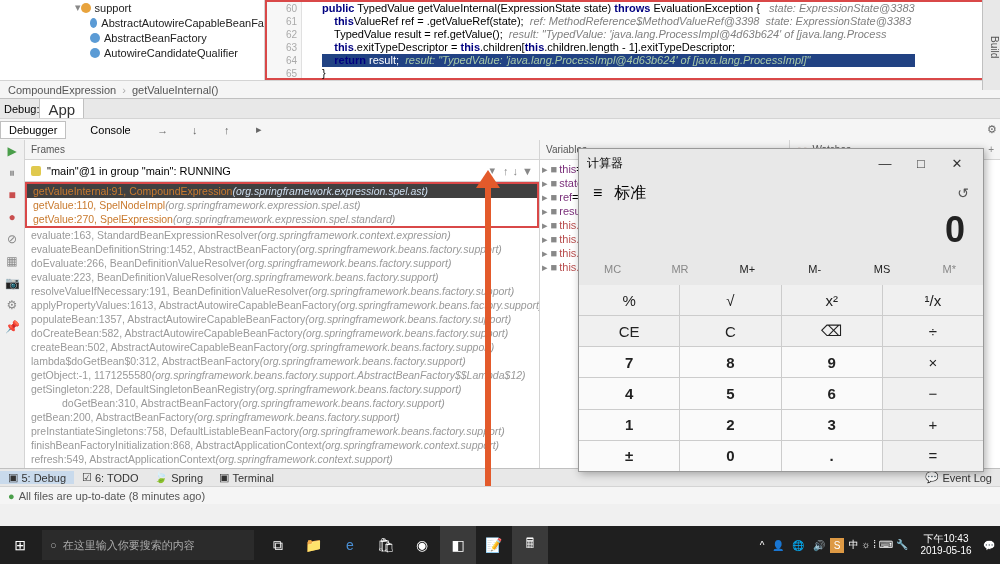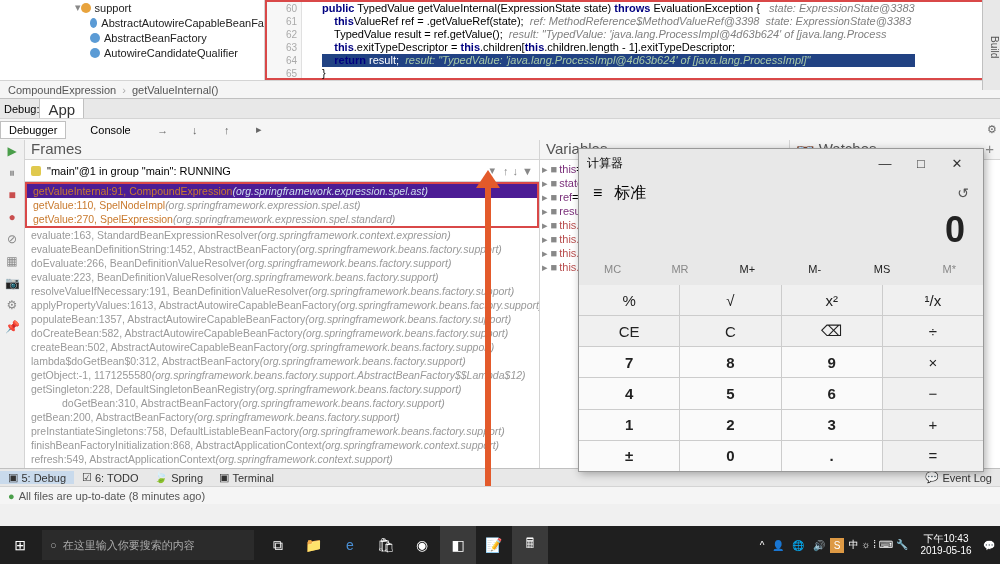--- a/index.html
+++ b/index.html
@@ -21,25 +21,25 @@
 .breadcrumb { height:18px; background:#f5f5f5; border-top:1px solid #d4d4d4; padding-left:8px; display:flex; align-items:center; color:#555; font-size:11px; }
 .debug-tabs { height:20px; background:#e8e8e8; border-top:1px solid #c0c0c0; display:flex; align-items:center; padding-left:4px; }
 .debug-tabs .tab { padding:2px 8px; font-size:15px; color:#333; }
 .debug-tabs .tab.active { background:#fff; border:1px solid #c0c0c0; border-bottom:none; }
 .debug-toolbar { height:22px; background:#f5f5f5; border-top:1px solid #d4d4d4; display:flex; align-items:center; gap:16px; }
 .debug-toolbar .btn { width:16px; height:16px; display:flex; align-items:center; justify-content:center; color:#666; font-size:11px; }
 .debug-body { flex:1; display:flex; background:#fff; min-height:0; position:relative; }
 .side-gutter { width:25px; background:#f0f0f0; border-right:1px solid #d4d4d4; display:flex; flex-direction:column; align-items:center; padding-top:4px; gap:8px; }
 .side-gutter .g { width:14px; height:14px; color:#888; font-size:12px; text-align:center; }
 .frames-panel { flex:1; display:flex; flex-direction:column; min-width:0; border-right:1px solid #d4d4d4; }
-.panel-header { height:20px; background:#f5f5f5; border-bottom:1px solid #d4d4d4; display:flex; align-items:flex-start; padding:0 6px; font-size:15px; color:#555; }
+.panel-header { height:20px; background:#f5f5f5; border-bottom:1px solid #d4d4d4; display:flex; align-items:center; padding:0 6px; font-size:10px; color:#555; }
 .thread-row { height:22px; border-bottom:1px solid #d4d4d4; display:flex; align-items:center; padding:0 6px; font-size:11px; }
 .frames-list { flex:1; overflow:hidden; }
 .frame { height:14px; padding:0 6px; display:flex; align-items:center; font-size:10.5px; white-space:nowrap; overflow:hidden; }
-.frame.selected { background:#4c1d95; color:#fff; }
+.frame.selected { background:#404040; color:#fff; }
 .frame.boxed { color:#c97a2e; }
 .frame .pkg { color:#999; font-style:italic; }
 .frame.selected .pkg { color:#cde; }
 .frames-box { border:2px solid #d94848; }
 .vars-panel { width:250px; border-right:1px solid #d4d4d4; }
 .vars-list { padding:2px; }
 .var { height:14px; font-size:11px; display:flex; align-items:center; white-space:nowrap; overflow:hidden; }
 .var .n { color:#7a2f7a; }
 .var .n2 { color:#b84d4d; }
 .watches-panel { width:210px; }

